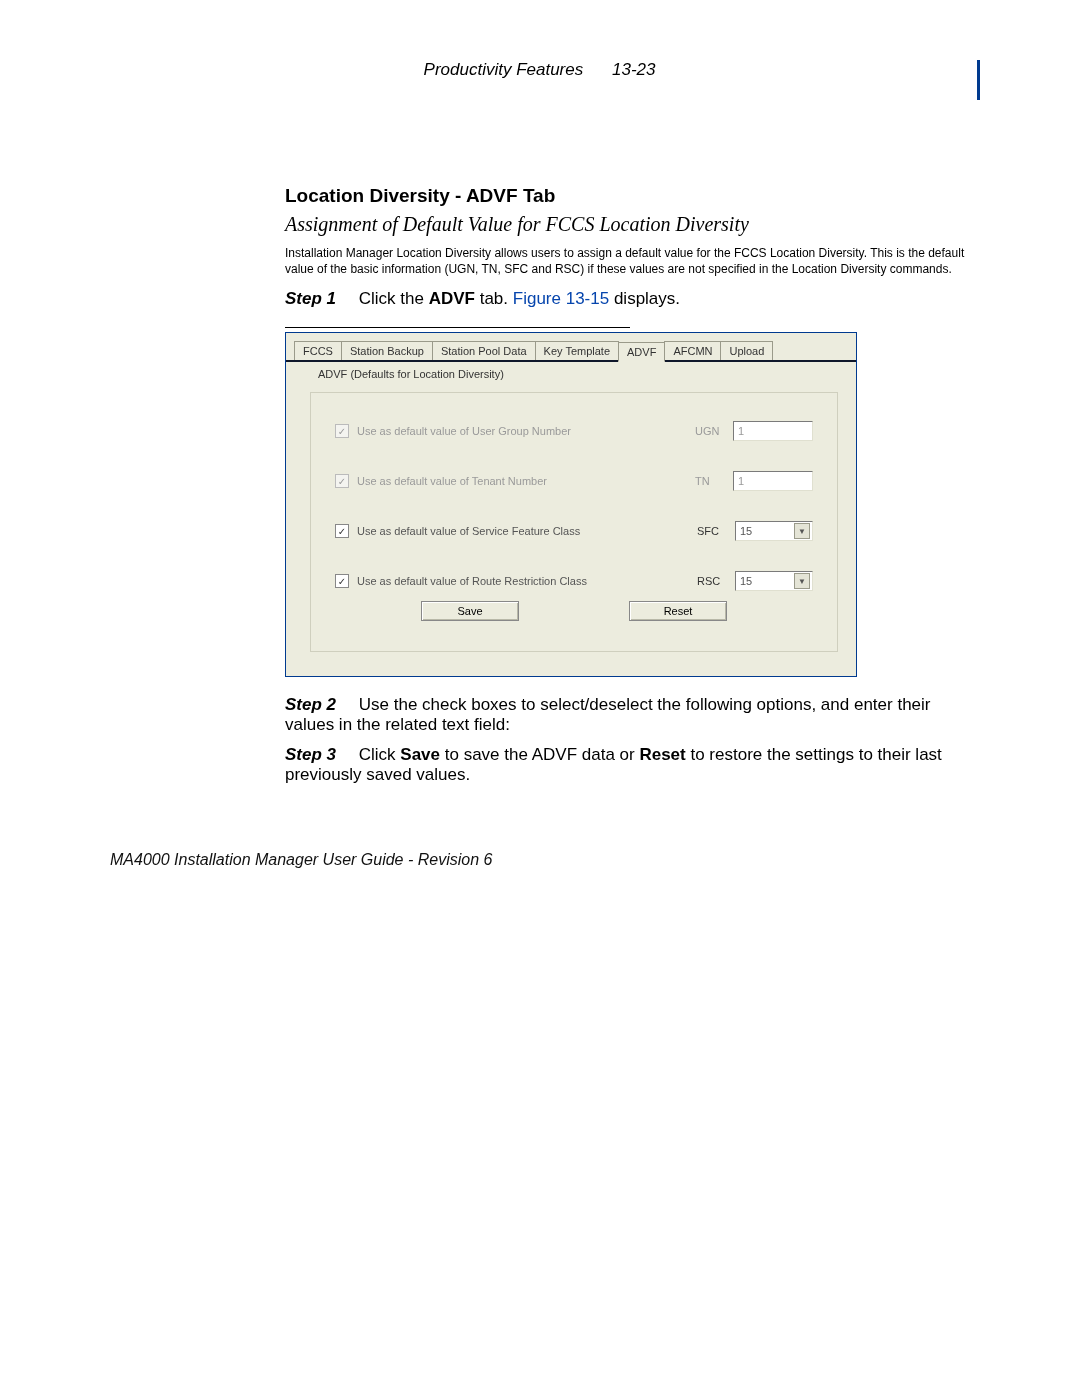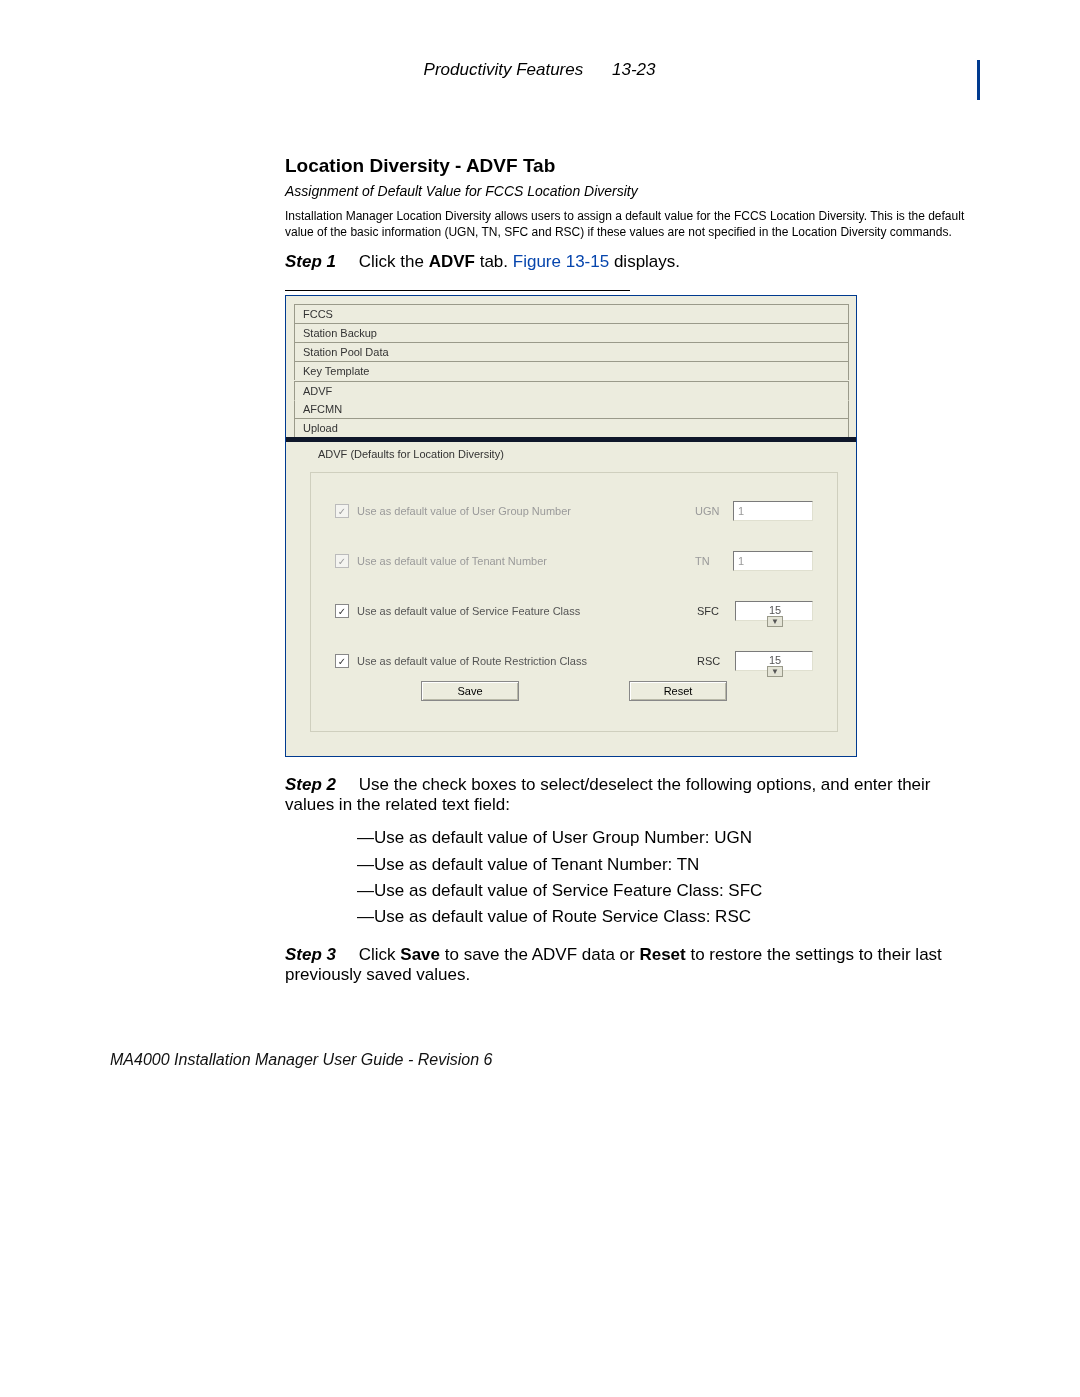--- a/index.html
+++ b/index.html
@@ -17,23 +17,23 @@
   .header-line {
     text-align: center;
     font-style: italic;
     font-size: 17px;
     padding-right: 8px;
     border-right: 3px solid #003a8f;
     height: 40px;
     line-height: 20px;
   }
   .header-line .pn { padding-left: 24px; }
-  .content-block { margin-left: 175px; margin-top: 55px; }
+  .content-block { margin-left: 175px; margin-top: 85px; }
   h3.section-title { font-size: 19px; font-weight: bold; margin: 0 0 6px 0; }
-  .subtitle { font-style: italic; font-size: 14px; margin: 0 0 10px 0; }
+  .subtitle { font-style: italic; font-size: 20px; margin: 0 0 10px 0; font-family: Liberation Serif, serif; }
   p.body { font-size: 12px; line-height: 1.3; margin: 0 0 12px 0; }
   .step-row { font-size: 17px; margin: 0 0 10px 0; }
   .step-label { font-style: italic; font-weight: bold; margin-right: 18px; }
   .bold { font-weight: bold; }
   .figlink { color: #0645ad; }
   hr.fig-rule { border: none; border-top: 1px solid #000; width: 345px; margin: 18px 0 4px 0; }
   .fig-caption { font-style: italic; font-size: 15px; margin: 0 0 8px 0; }
   .fig-caption .fignum { font-weight: bold; }
 
   
@@ -62,25 +62,24 @@
     background: #e86450;
     border: 1px solid #fff;
     display: flex; align-items: center; justify-content: center;
     color: #fff; font-weight: bold;
     border-radius: 2px;
     font-size: 13px;
     line-height: 1;
   }
   .tabs {
     display: flex;
-    border-bottom: 5px solid #0f172a;
+    border-bottom: 2px solid #0f172a;
     padding: 8px 8px 0 8px;
     margin: 0;
     font-size: 11px;
-    flex-direction: column;
   }
   .tab {
     padding: 3px 8px;
     border: 1px solid #9a9a8a;
     border-bottom: none;
     margin-right: -1px;
     background: #ececde;
     position: relative;
     top: 0;
     color: #333;
@@ -142,21 +141,21 @@
   .sel {
     width: 70px;
     border-top: 1px solid #7a7a7a;
     border-left: 1px solid #7a7a7a;
     border-right: 1px solid #e0e0d0;
     border-bottom: 1px solid #e0e0d0;
     background: #fff;
     padding: 2px 2px 2px 4px;
     font-size: 11px;
     height: 14px;
-    display: flex; align-items: center; justify-content: space-between; flex-direction: column;
+    display: flex; align-items: center; justify-content: space-between;
   }
   .sel .arrow-btn {
     width: 14px; height: 14px;
     background: #e4e4d6;
     border: 1px solid #9a9a8a;
     display: flex; align-items: center; justify-content: center;
     font-size: 8px;
   }
   .btn-row {
     display: flex;
@@ -262,26 +261,20 @@
         </div>
       </div>
       <div style="height:14px"></div>
     </div>
 
     <div class="after-fig">
       <p class="step-row">
         <span class="step-label">Step 2</span>
         <span>Use the check boxes to select/deselect the following options, and enter their values in the related text field:</span>
       </p>
-      <div class="options-list">
-        <div>Use as default value of User Group Number: UGN</div>
-        <div>Use as default value of Tenant Number: TN</div>
-        <div>Use as default value of Service Feature Class: SFC</div>
-        <div>Use as default value of Route Service Class: RSC</div>
-      </div>
       <p class="step-row">
         <span class="step-label">Step 3</span>
         <span>Click </span><span class="bold">Save</span><span> to save the ADVF data or </span><span class="bold">Reset</span><span> to restore the settings to their last previously saved values.</span>
       </p>
     </div>
 
   </div>
 
   <div class="footer">MA4000 Installation Manager User Guide - Revision 6</div>
 </div>

